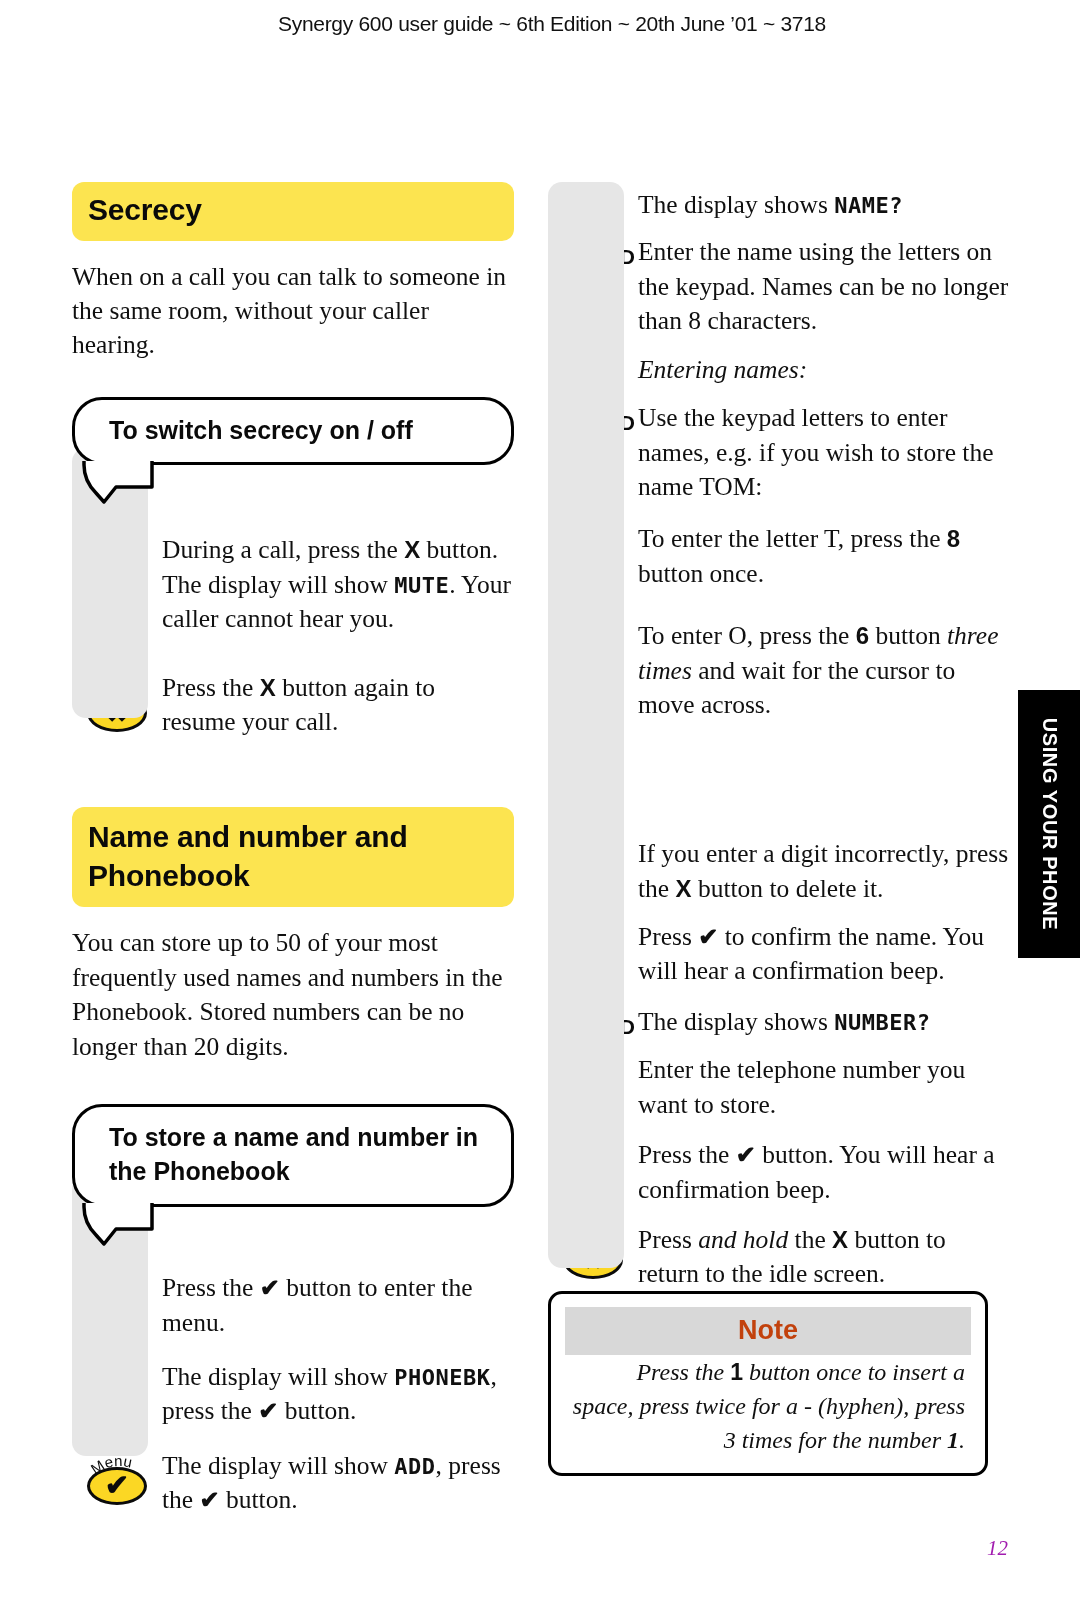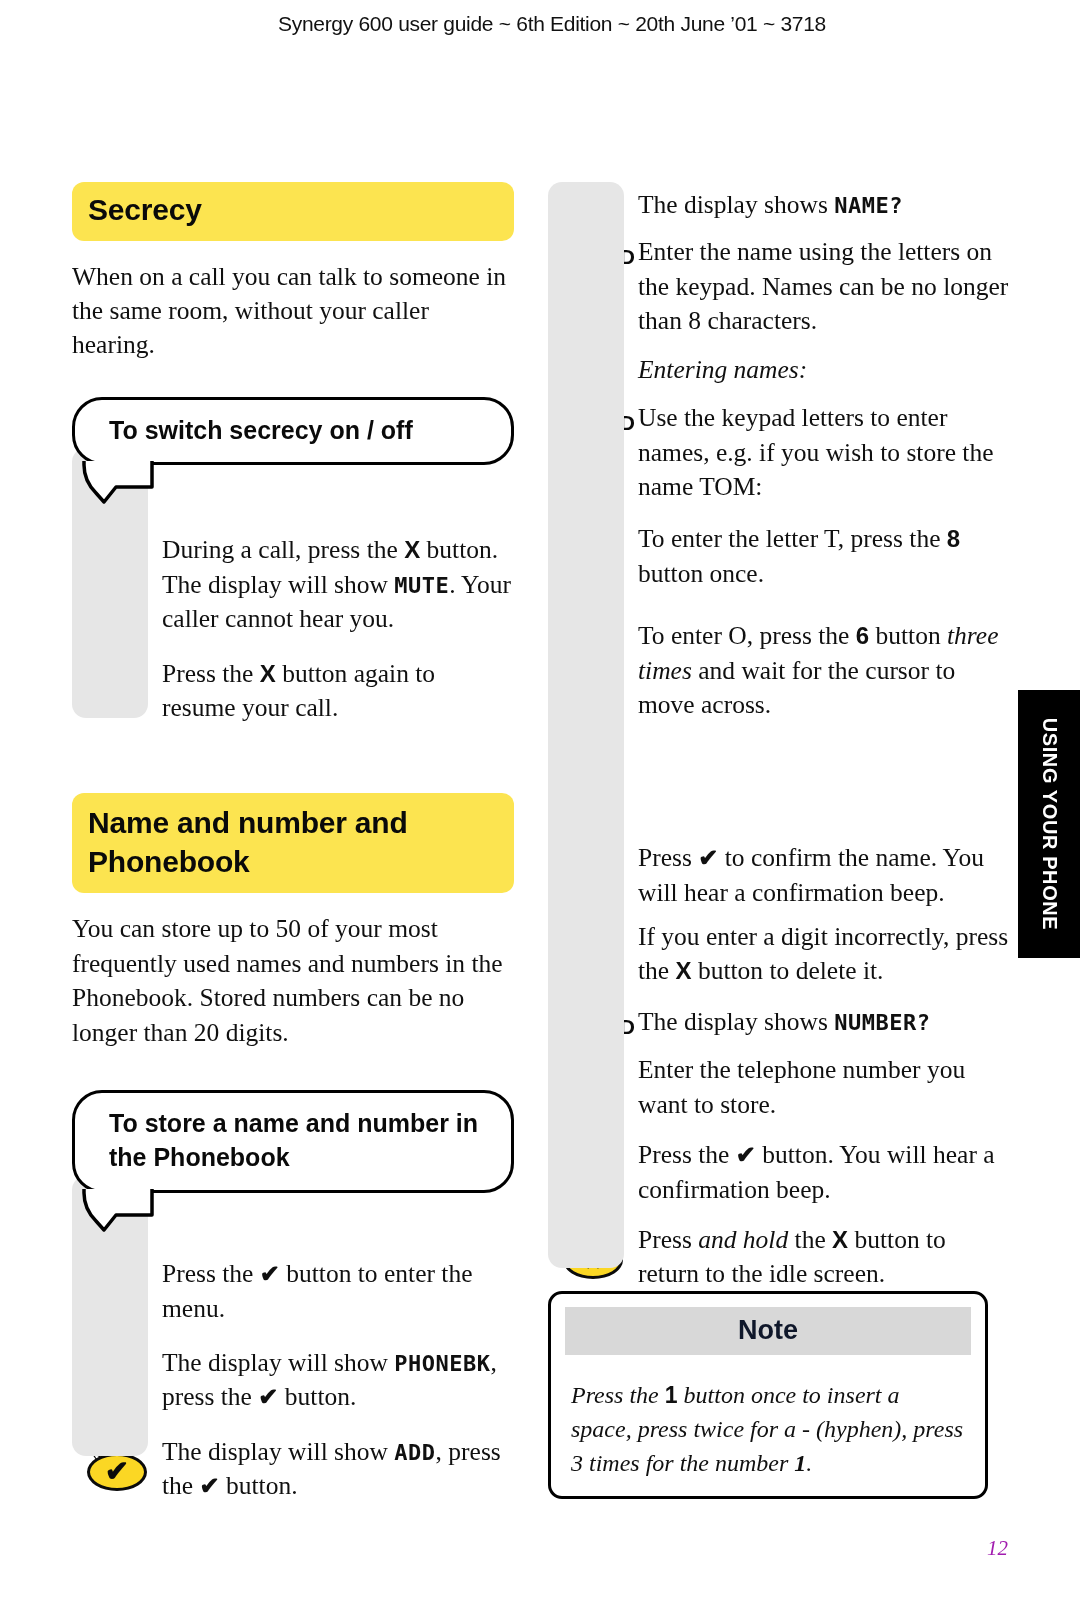--- a/index.html
+++ b/index.html
@@ -177,30 +177,31 @@
     background:#fff;
     padding:13px 14px 16px 14px;
     box-sizing:border-box;
   }
   .note-head{
     background:#D8D8D8;
     text-align:center;
     font-family:"Liberation Sans", sans-serif;
     font-weight:bold;
     font-size:27px;
-    color:#0f172a;
+    color:#c2410c;
     padding:8px 0 9px 0;
   }
   .note-body{
-    margin-top:23px;
+    margin-top:0;
     font-style:italic;
     font-size:24px;
     line-height:1.42;
     color:#101010;
     padding:0 6px;
+    text-align:right;
   }
   .note-body .nb{font-style:normal;font-family:"Liberation Sans", sans-serif;font-weight:bold;font-size:23px;}
 
   
   .side-tab{
     position:absolute;
     left:1018px;top:690px;
     width:62px;height:268px;
     background:#000;
   }
@@ -263,21 +264,21 @@
           </svg>
           <div class="cap"></div>
           <div class="glyph xmark">✖</div>
         </div>
       </div>
       <div class="txt">
         During a call, press the <span class="b">X</span> button. The display will show <span class="lcd">MUTE</span>. Your caller cannot hear you.
       </div>
     </div>
 
-    <div class="step" style="margin-top:20px;align-items:center;">
+    <div class="step" style="margin-top:34px;align-items:center;">
       <div class="gutter">
         <div class="key">
           <svg class="arc" viewBox="0 0 72 30">
             <path id="arcA2" d="M8,28 A32,26 0 0 1 64,26" fill="none"></path>
             <text><textPath href="#arcA2" startOffset="6%">Secrecy</textPath></text>
           </svg>
           <div class="cap"></div>
           <div class="glyph xmark">✖</div>
         </div>
       </div>
@@ -437,49 +438,49 @@
           <svg class="arc" viewBox="0 0 72 30">
             <path id="arcN5" d="M17,24 A24,22 0 0 1 58,20" fill="none"></path>
             <text><textPath href="#arcN5" startOffset="2%">MNO</textPath></text>
           </svg>
           <div class="cap"></div>
           <div class="glyph">6</div>
         </div>
       </div>
     </div>
 
+    <div class="step" style="margin-top:10px;">
+      <div class="gutter">
+        <div class="key">
+          <svg class="arc" viewBox="0 0 72 30">
+            <path id="arcC1" d="M8,28 A32,26 0 0 1 64,26" fill="none"></path>
+            <text><textPath href="#arcC1" startOffset="6%">Secrecy</textPath></text>
+          </svg>
+          <div class="cap"></div>
+          <div class="glyph xmark">✖</div>
+        </div>
+      </div>
+      <div class="txt">
+        If you enter a digit incorrectly, press the <span class="b">X</span> button to delete it.
+      </div>
+    </div>
+
     <div class="step" style="margin-top:14px;">
       <div class="gutter">
         <div class="key">
           <svg class="arc" viewBox="0 0 72 30">
             <path id="arcC2" d="M12,28 A30,24 0 0 1 62,24" fill="none"></path>
             <text><textPath href="#arcC2" startOffset="8%">Menu</textPath></text>
           </svg>
           <div class="cap"></div>
           <div class="glyph tick">✔</div>
         </div>
       </div>
       <div class="txt">
         Press <span class="b">✔</span> to confirm the name. You will hear a confirmation beep.
-      </div>
-    </div>
-
-    <div class="step" style="margin-top:10px;">
-      <div class="gutter">
-        <div class="key">
-          <svg class="arc" viewBox="0 0 72 30">
-            <path id="arcC1" d="M8,28 A32,26 0 0 1 64,26" fill="none"></path>
-            <text><textPath href="#arcC1" startOffset="6%">Secrecy</textPath></text>
-          </svg>
-          <div class="cap"></div>
-          <div class="glyph xmark">✖</div>
-        </div>
-      </div>
-      <div class="txt">
-        If you enter a digit incorrectly, press the <span class="b">X</span> button to delete it.
       </div>
     </div>
 
     <div class="step" style="margin-top:16px;">
       <div class="gutter">
         <div class="keypad-label">KEYPAD</div>
       </div>
       <div class="txt">
         The display shows <span class="lcd">NUMBER?</span>
       </div>

